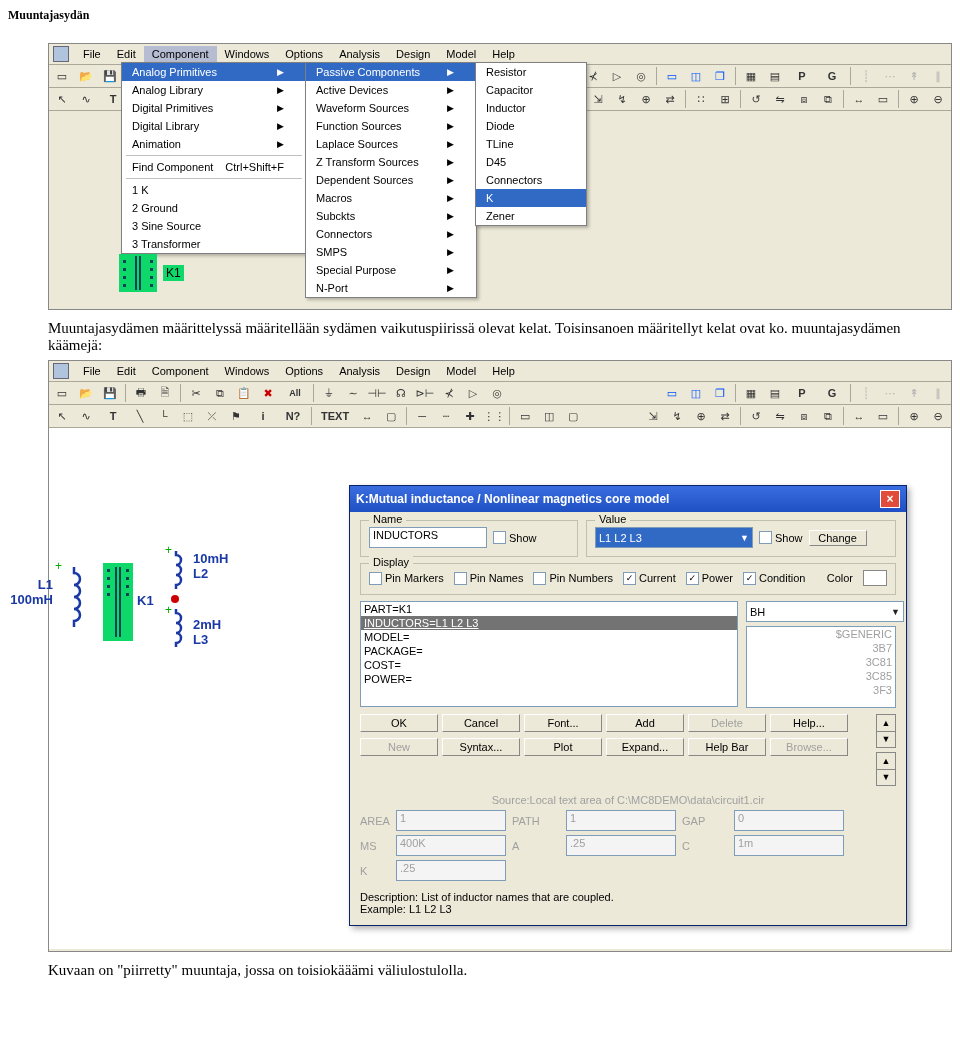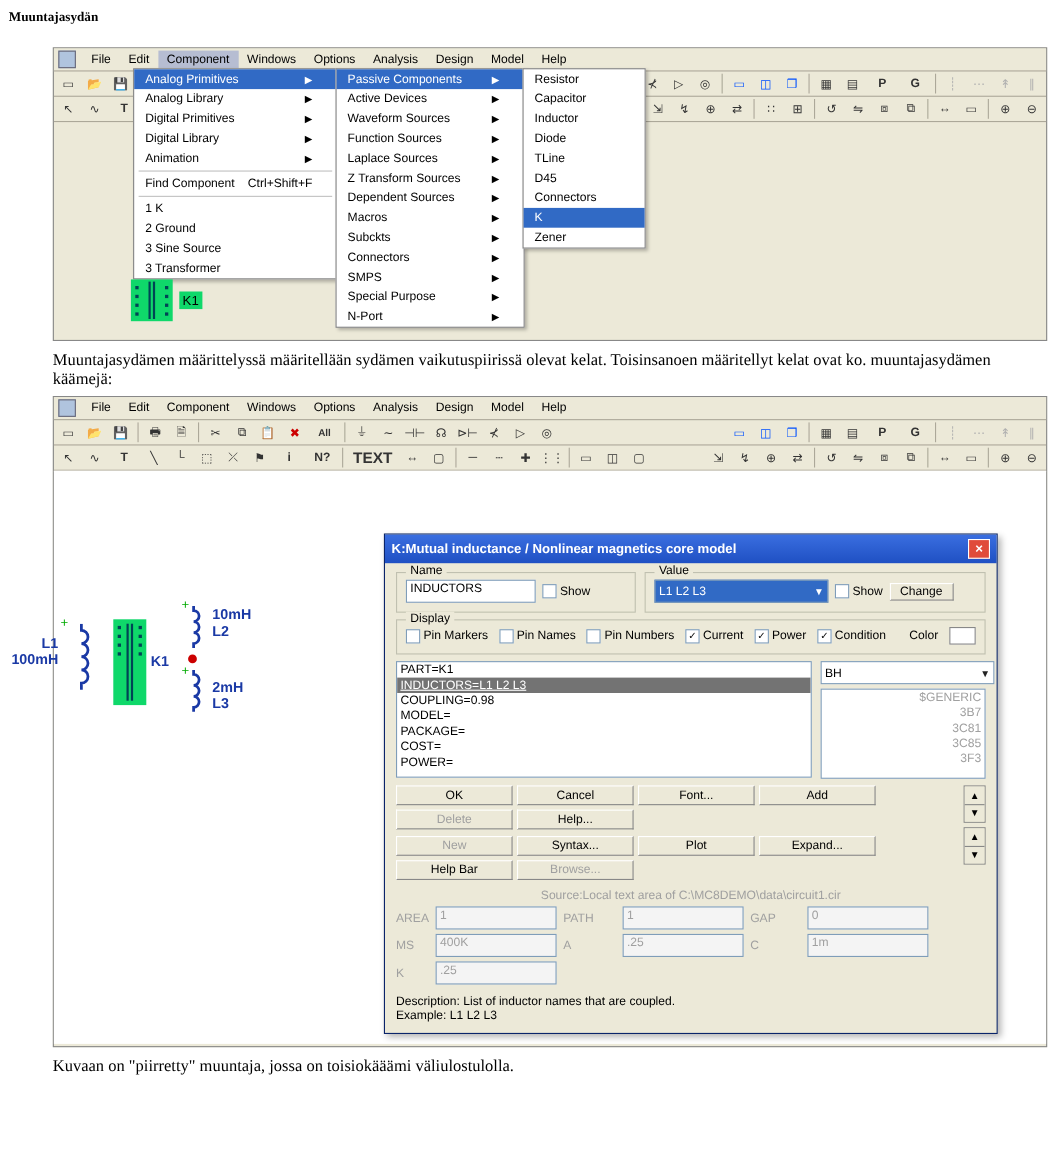--- a/index.html
+++ b/index.html
@@ -219,21 +219,21 @@
     height: 104px;
     overflow: hidden;
     font: 11px Tahoma, sans-serif;
   }
   .listbox .li { padding: 1px 3px; }
   .listbox .li.sel { background: #737373; color: #fff; text-decoration: underline; }
   .listbox.dim .li { color: #a0a0a0; }
   .btnrow { display: flex; gap: 4px; margin-top: 6px; flex-wrap: wrap; }
   .wbtn {
     min-width: 60px;
-    padding: 2px 22px;
+    padding: 2px 8px;
     border: 1px solid #888;
     border-top-color: #fff; border-left-color: #fff;
     background: #ece9d8;
     text-align: center;
   }
   .wbtn.dim { color: #a0a0a0; }
   .dimlabel { color: #a0a0a0; }
   .grid3 { display: grid; grid-template-columns: 30px 110px 48px 110px 46px 110px; gap: 4px 6px; align-items:center; margin-top:4px;}
   .sq-spin {
     width: 18px; height: 32px;
@@ -520,21 +520,21 @@
     <span class="tb-btn">∿</span>
     <span class="tb-btn-txt">T</span>
     <span class="tb-btn">╲</span>
     <span class="tb-btn">└</span>
     <span class="tb-btn">⬚</span>
     <span class="tb-btn">⤫</span>
     <span class="tb-btn">⚑</span>
     <span class="tb-btn-txt">i</span>
     <span class="tb-btn-txt">N?</span>
     <span class="sep"></span>
-    <span class="tb-btn-txt" style="font-size:14px">TEXT</span>
+    <span class="tb-btn-txt" style="font-size:11px">TEXT</span>
     <span class="tb-btn">↔</span>
     <span class="tb-btn">▢</span>
     <span class="sep"></span>
     <span class="tb-btn">─</span>
     <span class="tb-btn">┄</span>
     <span class="tb-btn">✚</span>
     <span class="tb-btn">⋮⋮</span>
     <span class="sep"></span>
     <span class="tb-btn">▭</span>
     <span class="tb-btn">◫</span>
@@ -663,21 +663,20 @@
               </span>
             <span style="margin-left:auto;">Color</span>
             <span style="width:22px;height:14px;border:1px solid #888;background:#fff;"></span>
           </div>
         </div>
 
         <div style="display:flex; gap:8px;">
           <div class="listbox" style="flex:1;">
             <div class="li">PART=K1</div>
             <div class="li sel">INDUCTORS=L1 L2 L3</div>
-            <div class="li">COUPLING=0.98</div>
             <div class="li">MODEL=</div>
             <div class="li">PACKAGE=</div>
             <div class="li">COST=</div>
             <div class="li">POWER=</div>
           </div>
           <div style="flex:0 0 150px; display:flex; flex-direction:column; gap:4px;text-align:right;">
             <span class="combo" style="width:100%;">
               <span>BH</span>
                 <span class="cd-arrow">▼</span>
             </span>

